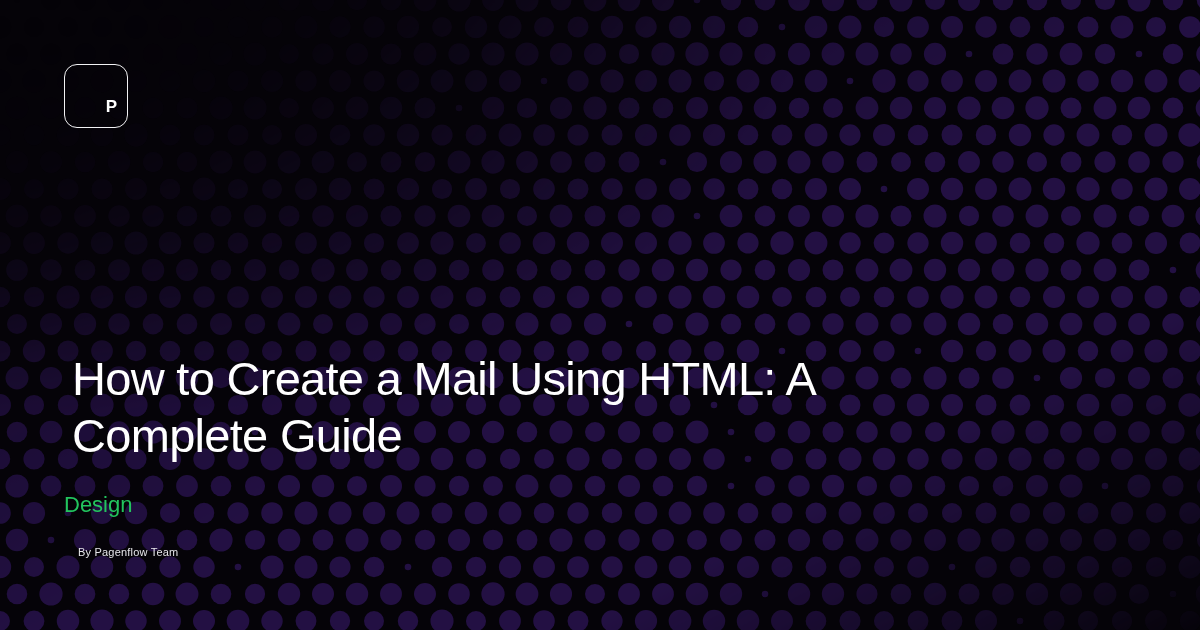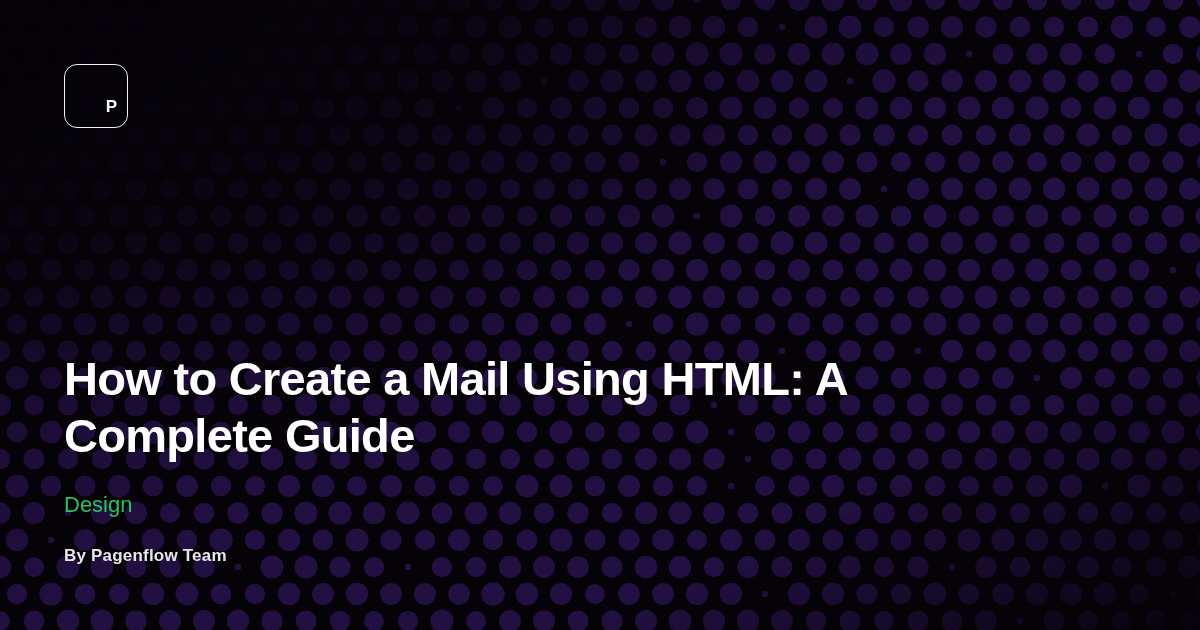--- a/index.html
+++ b/index.html
@@ -61,44 +61,45 @@
 
   
   .headline-block {
     position:absolute;
     left:64px;
     top:350px;
     width:880px;
   }
   .headline {
     font-size:47px;
-    font-weight:bold;
+    font-weight:normal;
     line-height:1.22;
     color:#ffffff;
     letter-spacing:-0.7px;
     white-space:pre-line;
+    margin-left:8px;
   }
 
   .category {
     position:absolute;
     left:64px;
     top:492px;
     font-size:22px;
     font-weight:normal;
     color:#22c55e;
     letter-spacing:0;
     line-height:1.2;
   }
 
   .byline {
     position:absolute;
-    left:64px;
+    left:78px;
     top:545px;
-    font-size:17px;
-    font-weight:bold;
+    font-size:11px;
+    font-weight:normal;
     color:#e6e6ea;
     letter-spacing:0.2px;
     line-height:1.3;
   }
 </style>
 </head>
 <body>
 
 <div class="cover">
 

